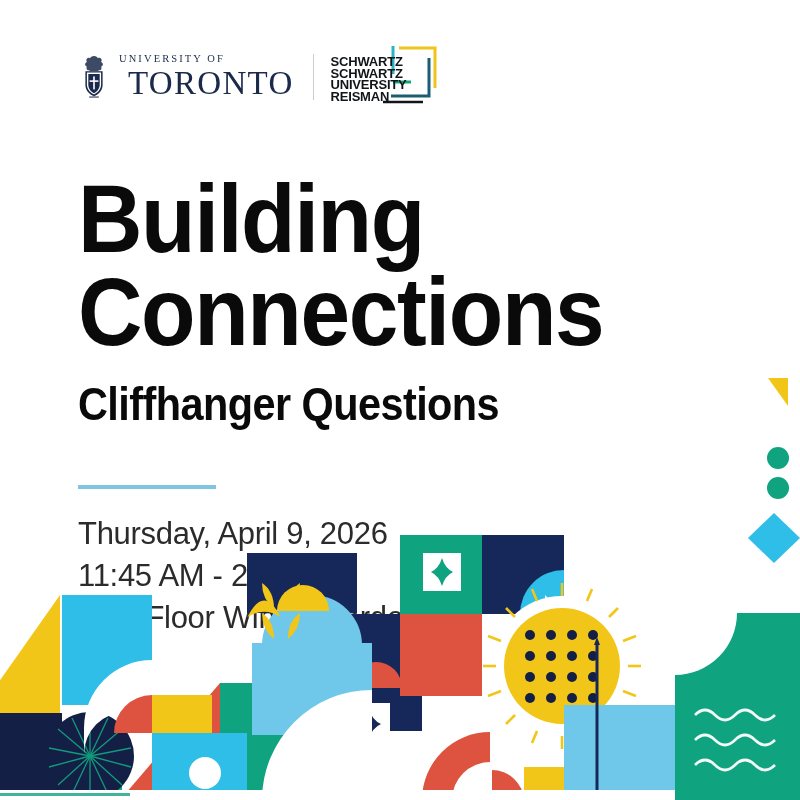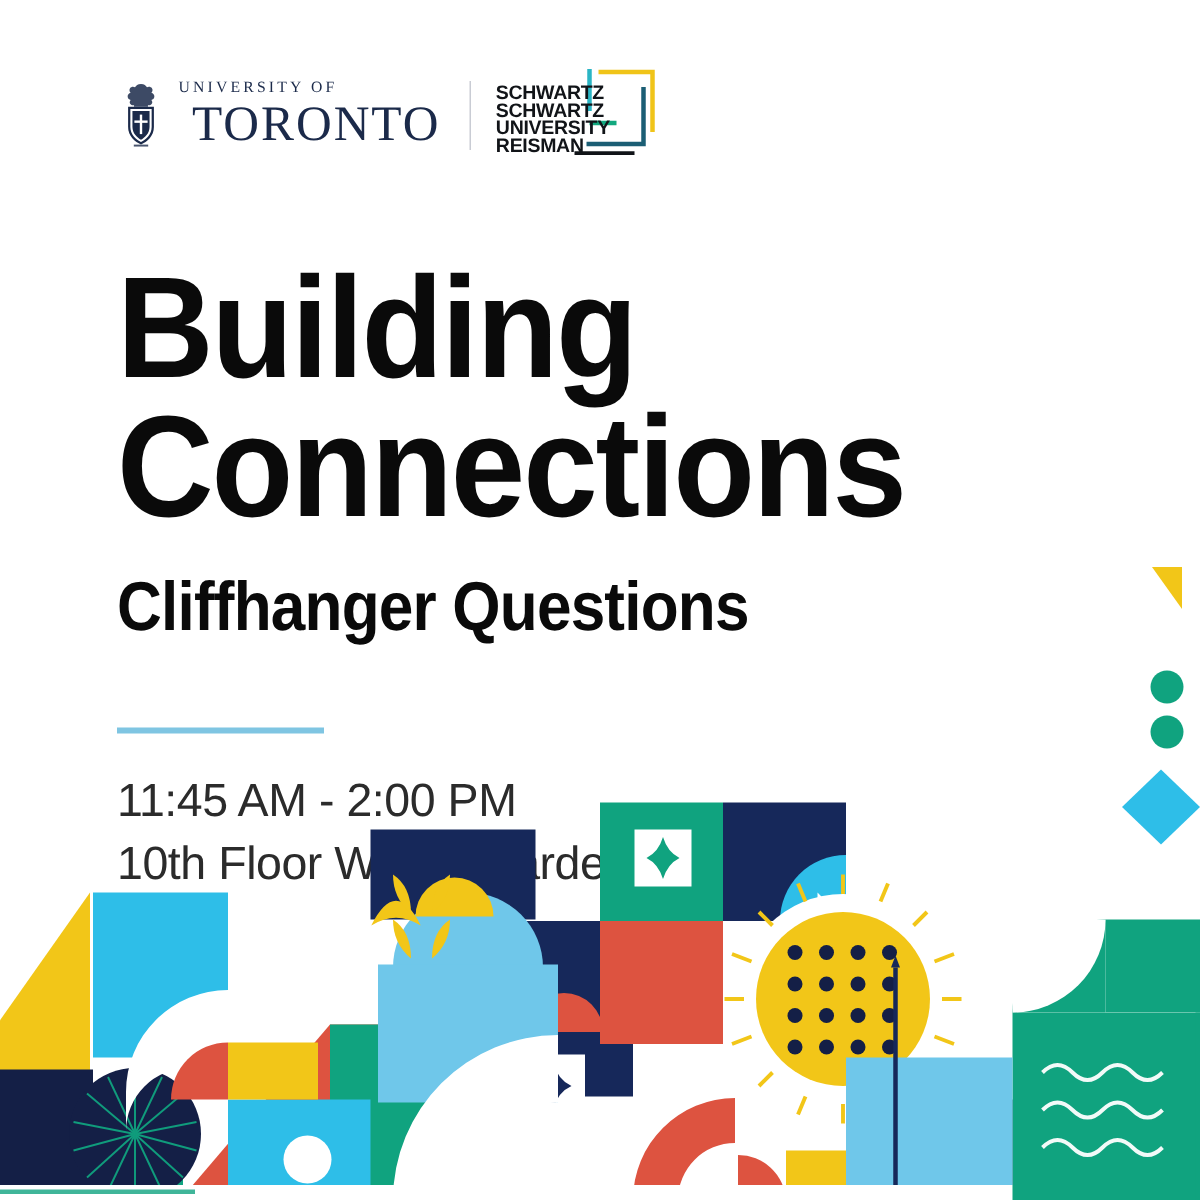--- a/index.html
+++ b/index.html
@@ -170,20 +170,21 @@
       </div>
     </div>
   </div>
 
   <div class="headline">
     <div class="title-line">Building</div>
     <div class="title-line">Connections</div>
     <div class="subtitle">Cliffhanger Questions</div>
     <div class="rule"></div>
     <div class="details">
+      <div>Thursday, April 9, 2026</div>
       <div>11:45 AM - 2:00 PM</div>
       <div>10th Floor Winter Gardens</div>
     </div>
   </div>
 
   <svg class="art-right" viewBox="0 0 70 200">
     <path d="M38 8 L58 8 L58 36 Z" fill="#F2C618"></path>
     <circle cx="48" cy="88" r="11" fill="#10A37F"></circle>
     <circle cx="48" cy="118" r="11" fill="#10A37F"></circle>
     <path d="M44 143 L70 168 L44 193 L18 168 Z" fill="#2EBEE8"></path>

